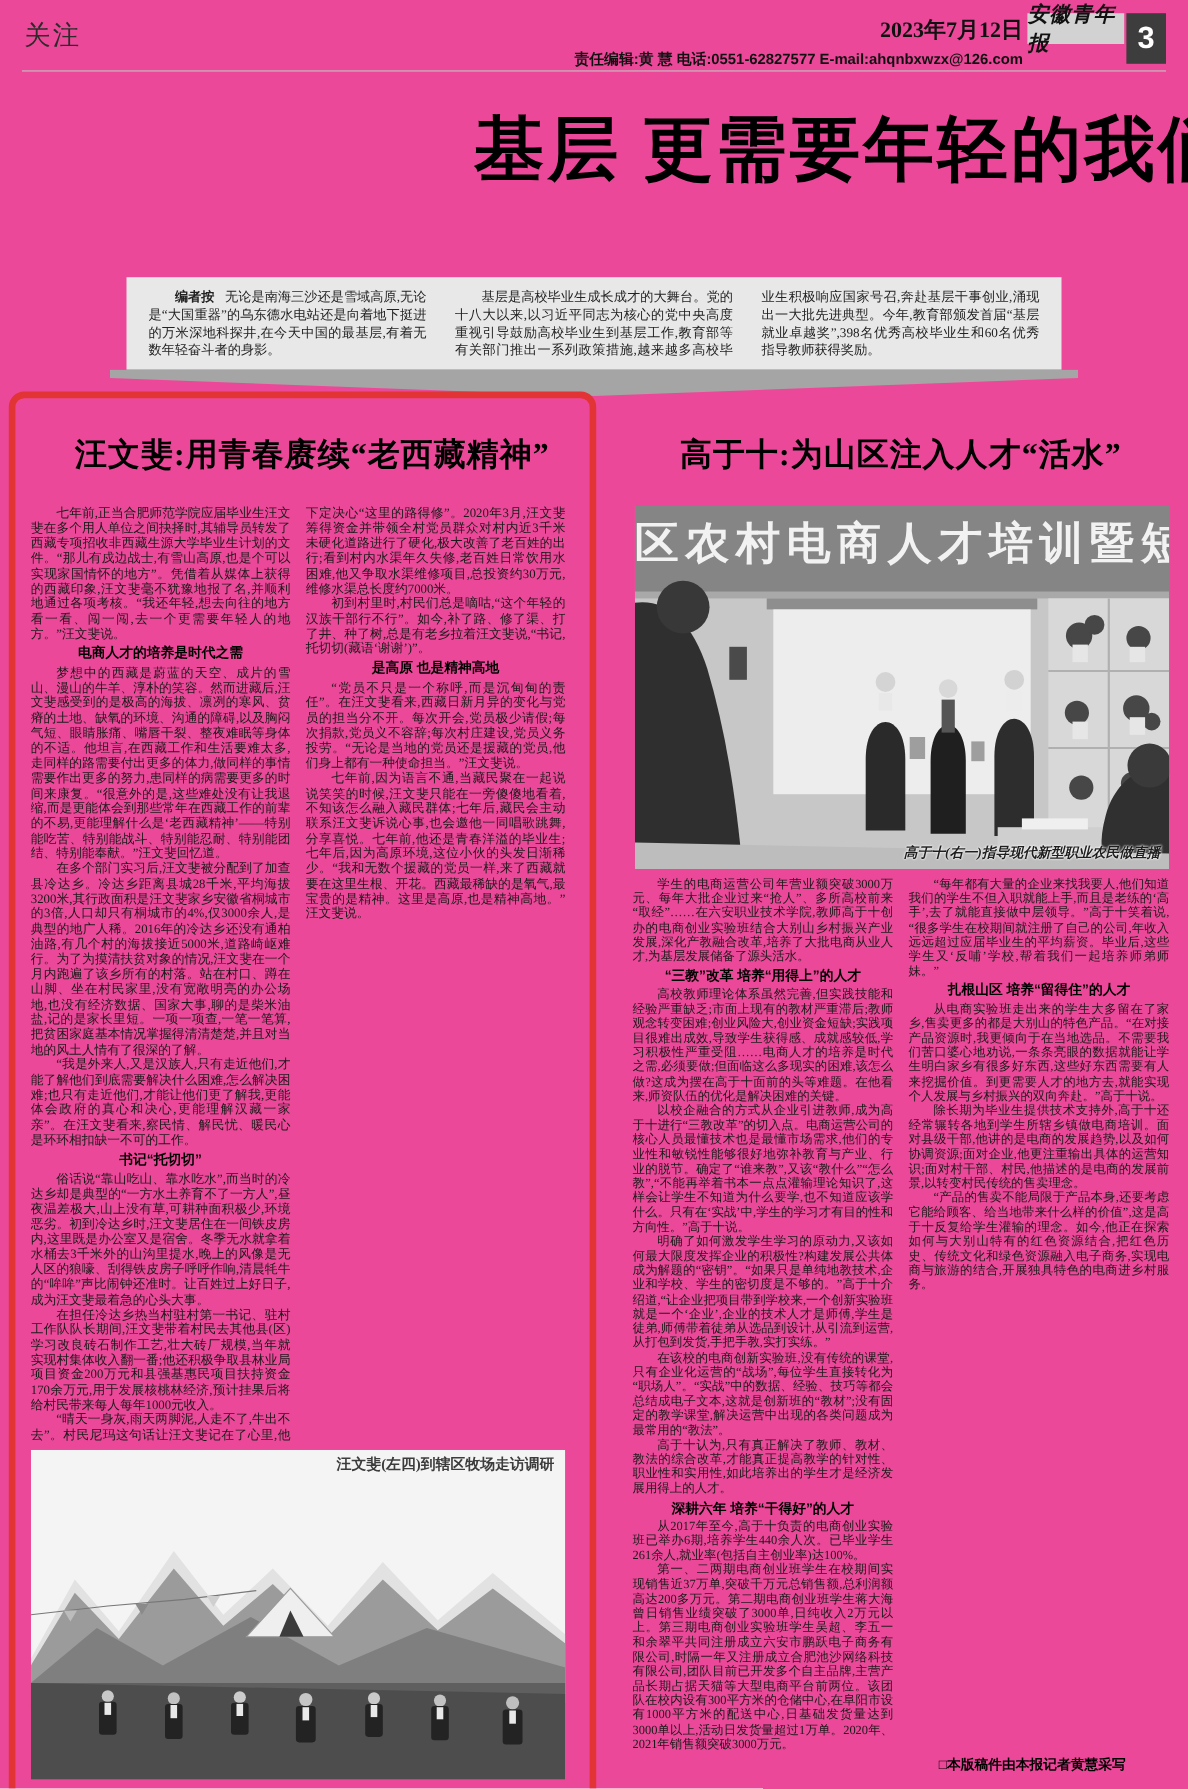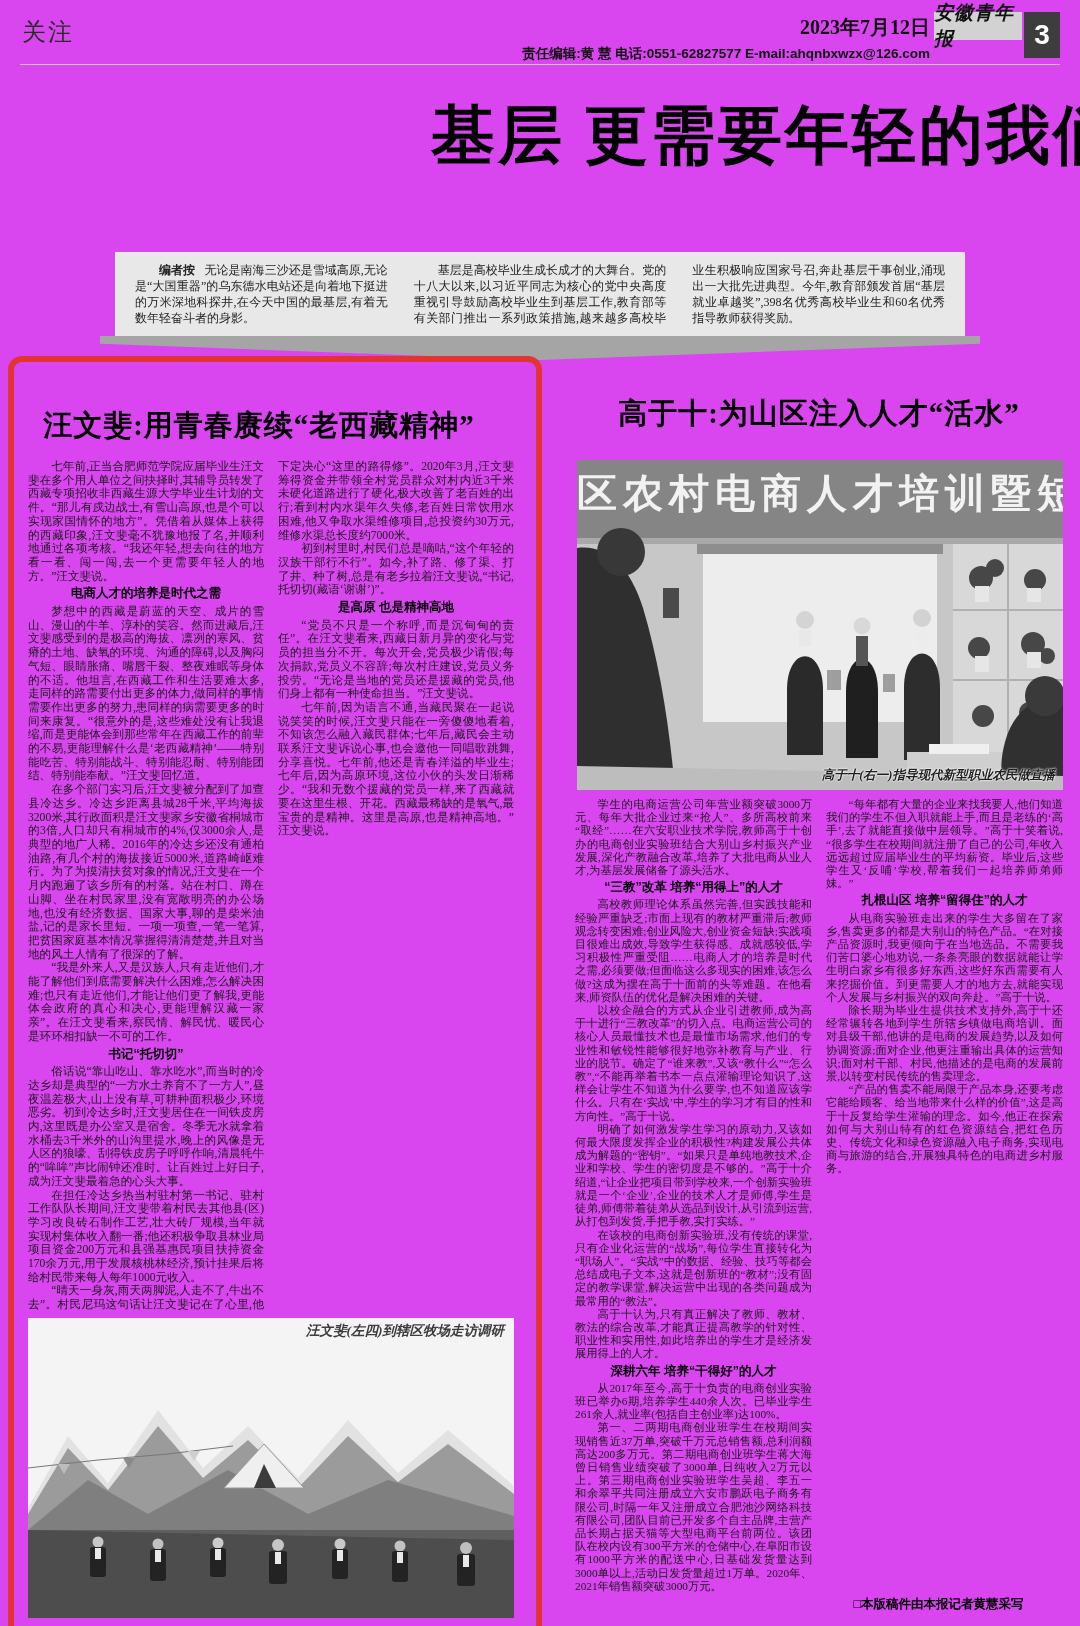--- a/index.html
+++ b/index.html
@@ -1,16 +1,16 @@
 <!DOCTYPE html>
 <html lang="zh"><head>
 <meta charset="utf-8">
 <style>
   html,body{margin:0;padding:0;background:#ffffff;}
-  .page{position:relative;width:1080px;height:1626px;background:#d946ef;overflow:hidden;
+  .page{position:relative;width:1080px;height:1626px;background:#ec4899;overflow:hidden;
         font-family:"Liberation Serif","DejaVu Serif",serif;color:#1a1a1a;}
   
   .mh-section{position:absolute;left:22px;top:16px;font-family:"Liberation Sans","DejaVu Sans",sans-serif;
         font-size:24px;color:#2b2b2b;letter-spacing:2px;}
   .mh-text{position:absolute;right:150px;top:14px;text-align:right;}
   .mh-date{font-size:20px;font-weight:bold;color:#111;}
   .mh-editor{font-size:13.5px;font-weight:bold;color:#111;margin-top:4px;
         font-family:"Liberation Sans","DejaVu Sans",sans-serif;}
   .mh-logo{position:absolute;right:58px;top:12px;width:88px;height:28px;background:#d2d2d2;
         display:flex;align-items:center;justify-content:center;font-weight:900;font-style:italic;
@@ -28,36 +28,36 @@
         text-align:justify;color:#222;}
   .ednote p{margin:0;text-indent:2em;}
   .ednote b{margin-right:0.8em;font-family:"Liberation Sans","DejaVu Sans",sans-serif;}
   .fold{position:absolute;left:100px;top:336px;width:880px;height:24px;background:#a5a5a5;
         clip-path:polygon(0 0,100% 0,100% 32%,50% 100%,0 32%);}
   
   .redbox{position:absolute;left:8px;top:356px;width:522px;height:1300px;border:6px solid #e23434;
         border-radius:14px;z-index:6;pointer-events:none;}
   
   .art-title{position:absolute;margin:0;text-align:center;font-size:29px;font-weight:900;color:#000;letter-spacing:1px;}
-  .t-left{left:16px;top:394px;width:486px;margin-top:12px;}
+  .t-left{left:41px;top:394px;width:486px;}
   .t-right{left:575px;top:394px;width:488px;}
   .cols{position:absolute;column-gap:14px;column-count:2;column-fill:auto;text-align:justify;overflow:hidden;}
   .cols-left{left:28px;top:460px;width:486px;height:852px;font-size:11.6px;line-height:13.7px;}
   .cols-right{left:575px;top:798px;width:488px;height:796px;font-size:11.3px;line-height:13.2px;}
   .cols p{margin:0;text-indent:2em;}
   .cols .sub{margin:4px 0;text-align:center;text-indent:0;font-weight:bold;font-size:12.5px;
         font-family:"Liberation Sans","DejaVu Sans",sans-serif;color:#000;}
   .byline{position:absolute;left:816px;top:1596px;width:245px;text-align:center;font-weight:bold;
         font-size:12.5px;font-family:"Liberation Sans","DejaVu Sans",sans-serif;color:#000;}
   
   .photo{position:absolute;overflow:hidden;}
   .photo-left{left:28px;top:1318px;width:486px;height:300px;}
   .photo-right{left:577px;top:460px;width:486px;height:330px;}
   .photo svg{display:block;}
-  .cap-left{position:absolute;top:4px;right:10px;font-size:13.5px;font-weight:bold;font-style:italic;color:#3c3c3c;}
+  .cap-left{position:absolute;top:4px;right:10px;font-size:13.5px;font-weight:bold;color:#3c3c3c;}
   .banner-text{position:absolute;left:0;top:6px;width:100%;height:70px;overflow:hidden;white-space:nowrap;
         text-align:center;font-size:40px;font-weight:900;color:#f2f2f2;letter-spacing:6px;
         font-family:"Liberation Sans","DejaVu Sans",sans-serif;}
   .cap-right{position:absolute;right:8px;bottom:6px;font-size:12.5px;font-weight:bold;font-style:italic;
         color:#1e1e1e;text-shadow:0 0 2px #fff,0 0 2px #fff;}
 </style>
 </head>
 <body>
 
 <div class="page">

